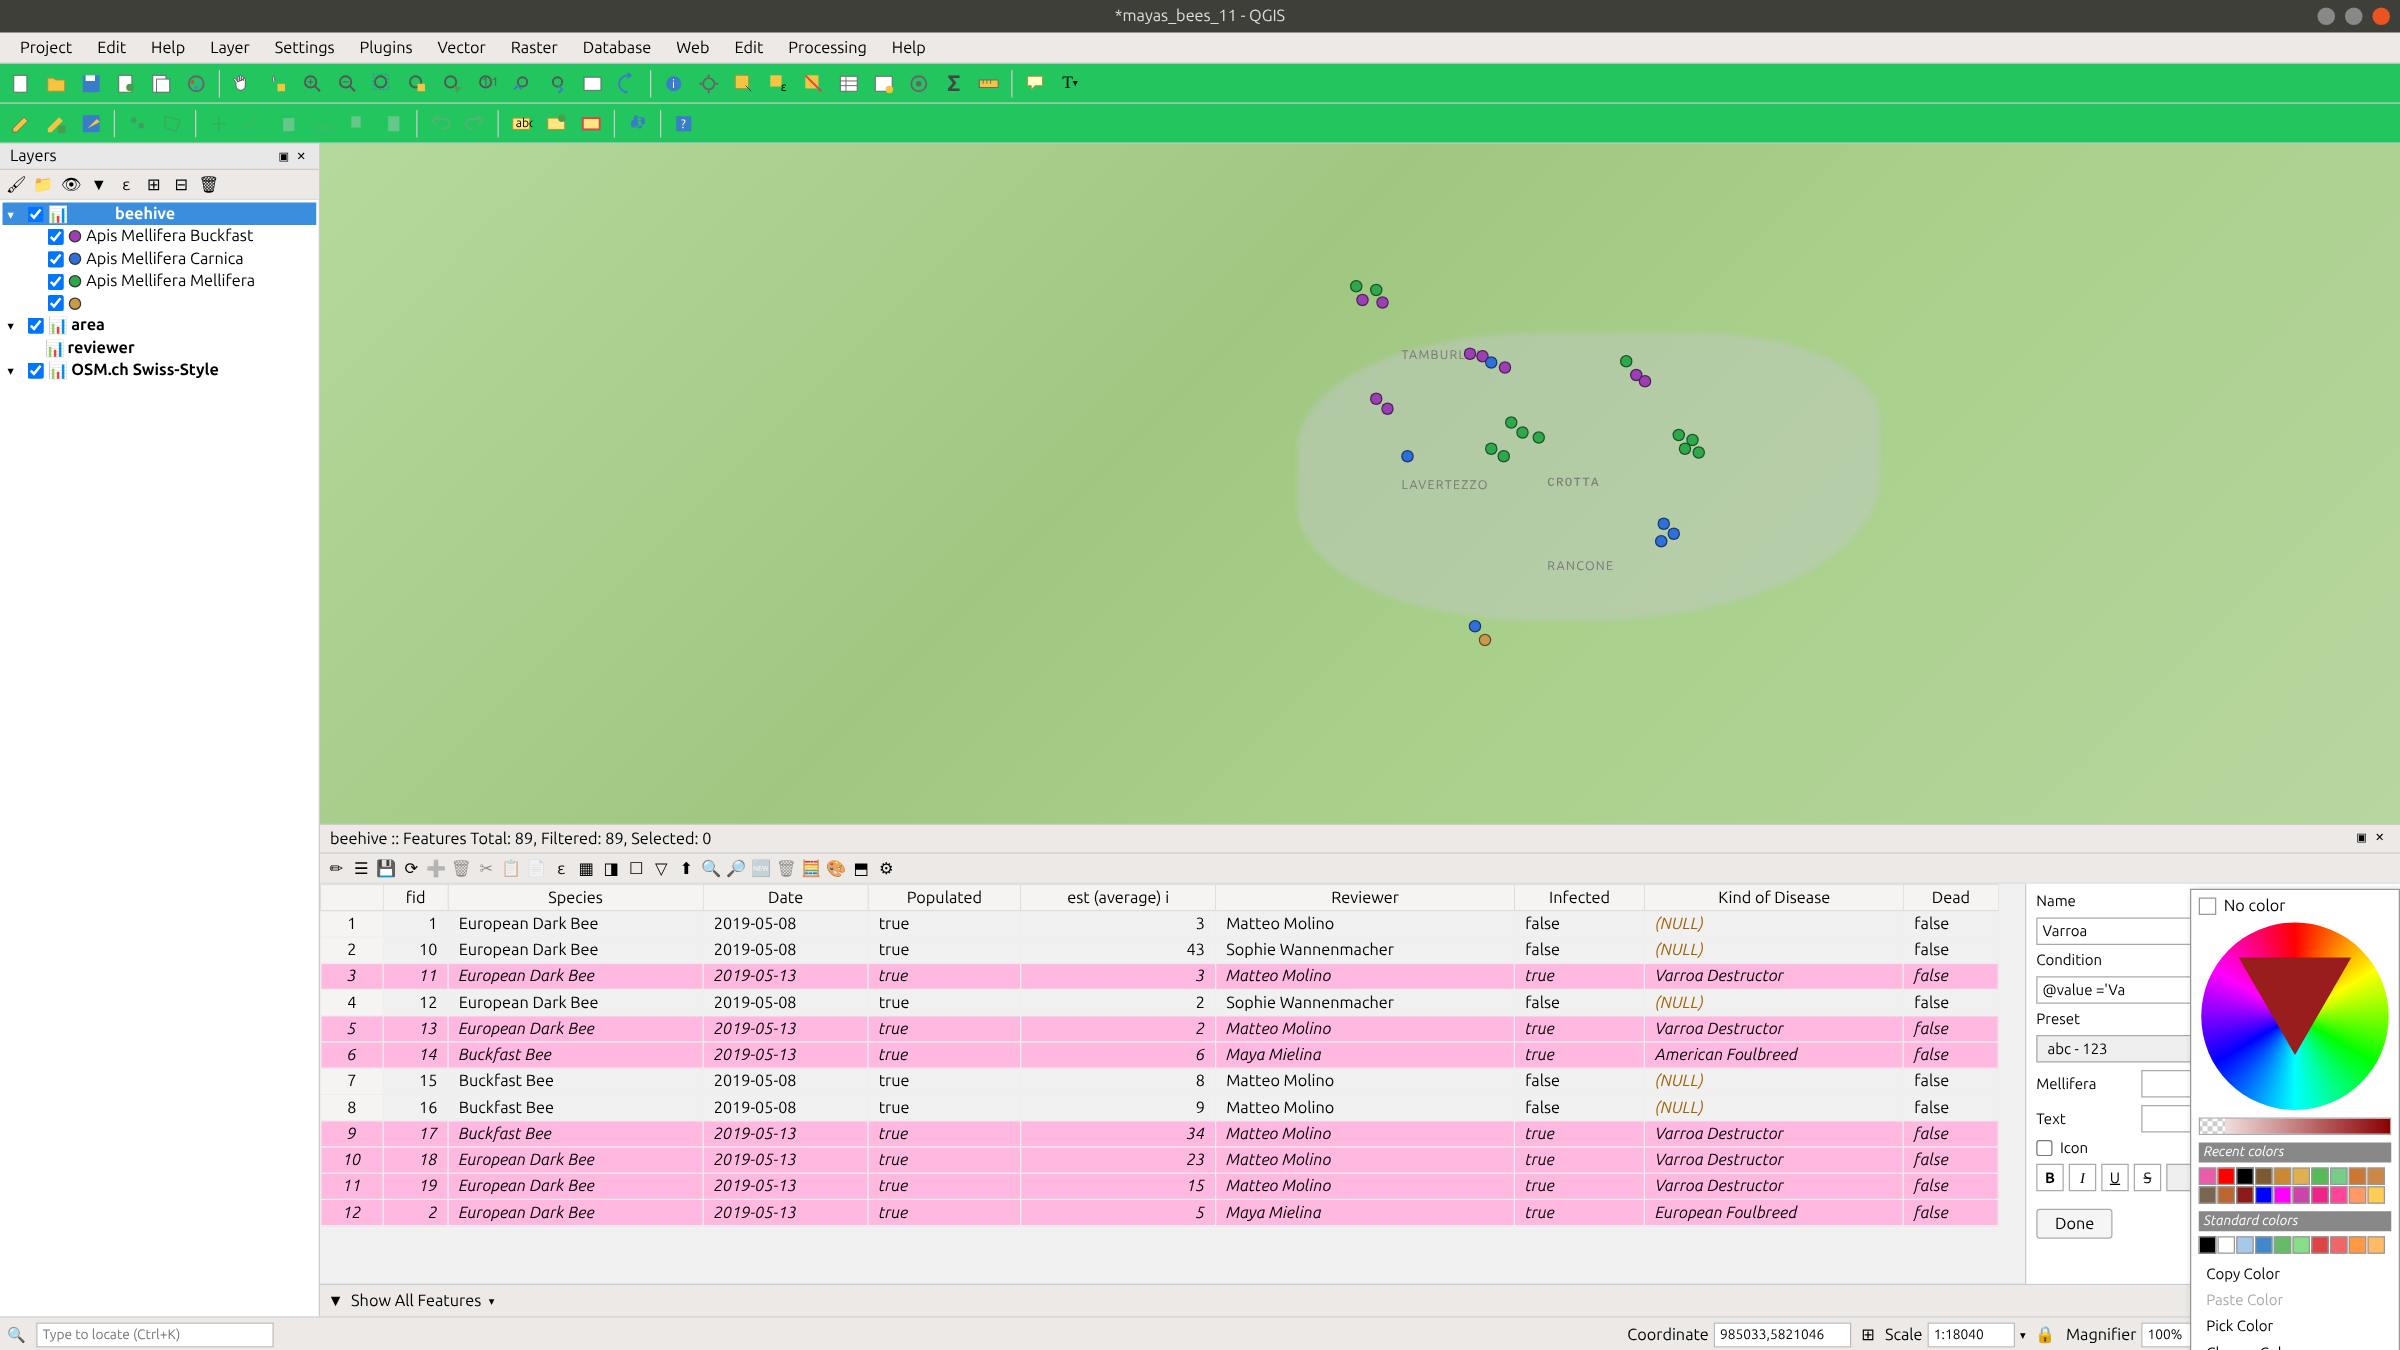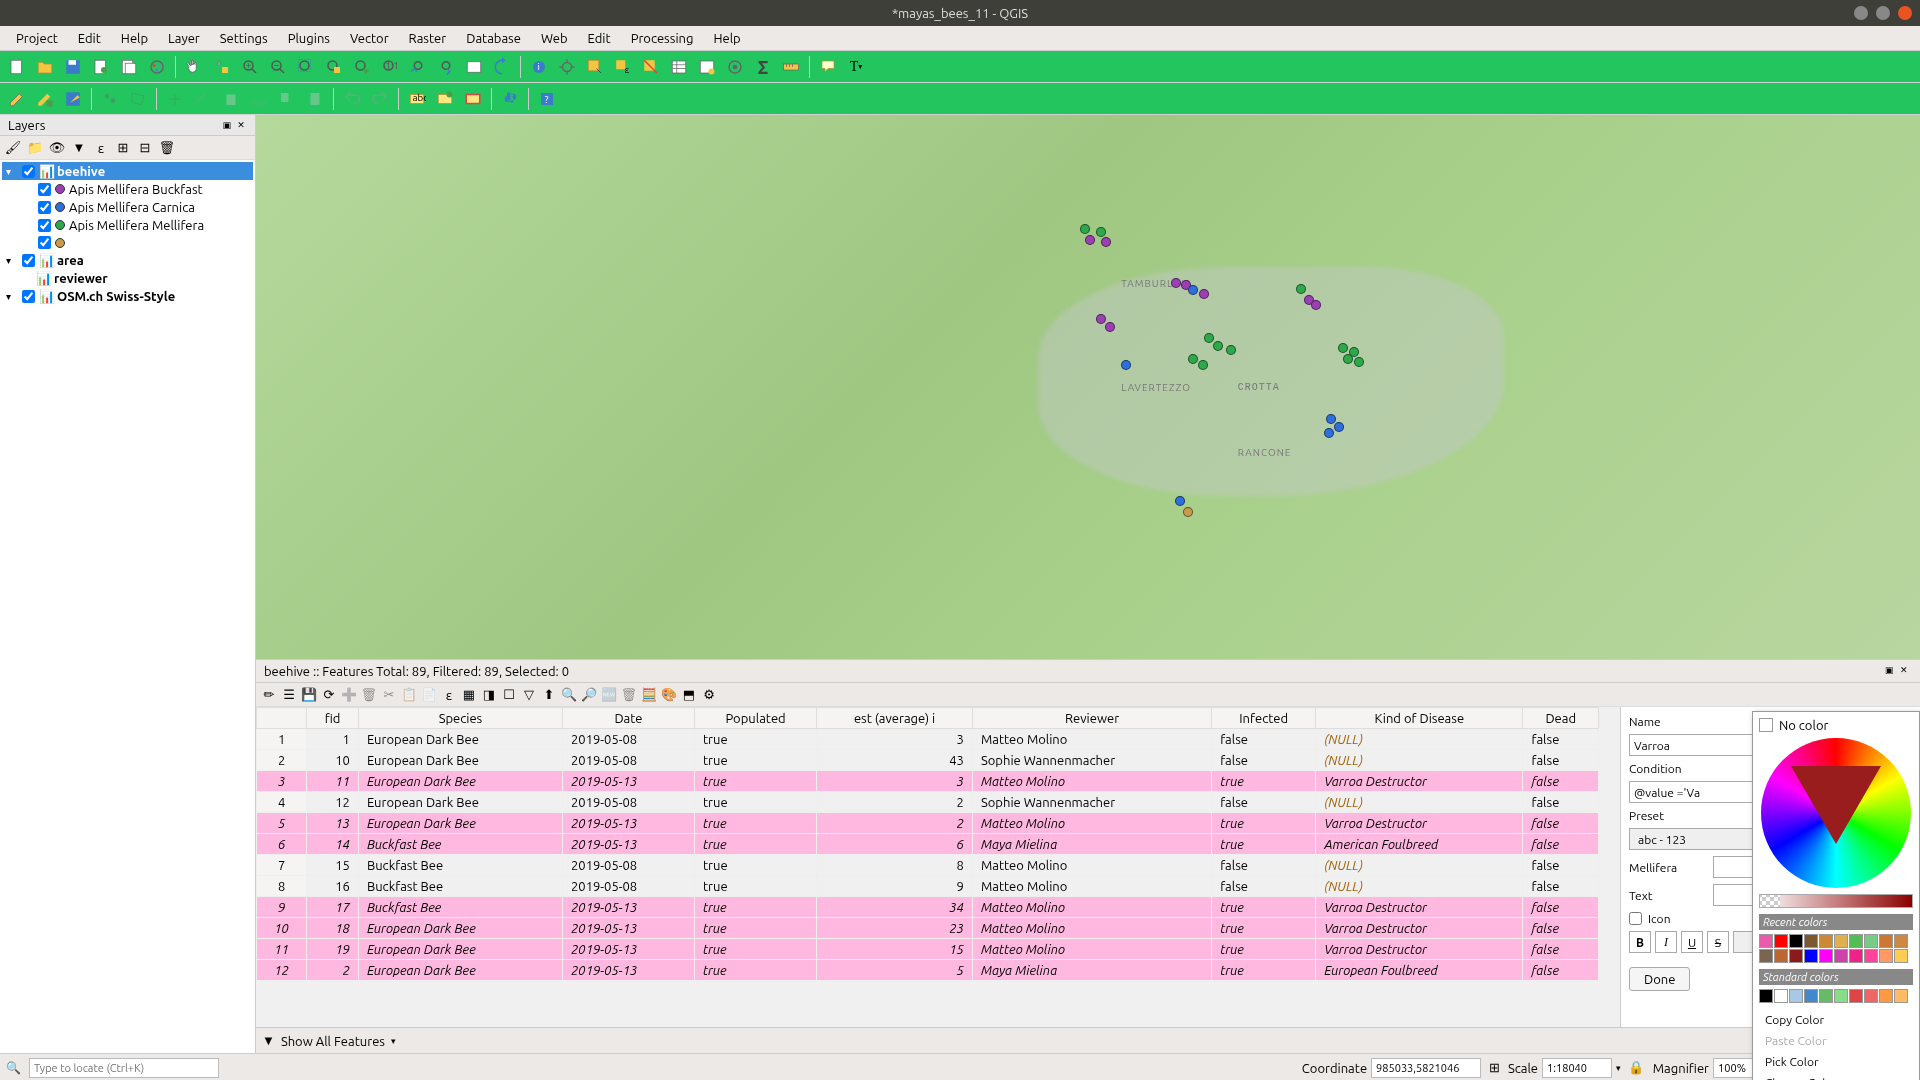--- a/index.html
+++ b/index.html
@@ -30,21 +30,21 @@
 
 .layers-panel { width: 256px; background: #fff; border-right: 1px solid #ccc; display: flex; flex-direction: column; }
 .layers-header { background: #e8e8e8; padding: 3px 8px; font-size: 12px; border-bottom: 1px solid #ccc; display: flex; justify-content: space-between; align-items: center; }
 .layers-header-btns { display: flex; gap: 2px; }
 .layers-header-btns span { width: 12px; height: 12px; display: inline-flex; align-items: center; justify-content: center; font-size: 9px; cursor: pointer; }
 .layers-toolbar { background: #ece9e6; height: 24px; display: flex; align-items: center; padding: 0 4px; gap: 4px; border-bottom: 1px solid #ddd; }
 .layers-toolbar .mini-btn { width: 18px; height: 18px; display: flex; align-items: center; justify-content: center; cursor: pointer; }
 .layer-tree { padding: 2px; overflow-y: auto; }
 .layer-item { display: flex; align-items: center; padding: 2px 4px; gap: 4px; }
 .layer-item.selected { background: #3b8dde; color: #fff; }
-.layer-item.selected .layer-name { font-weight: bold; }
+.layer-item.selected .layer-name { font-weight: bold; margin-left: 35px; }
 .layer-item .expand { width: 12px; cursor: pointer; font-size: 10px; }
 .layer-item input[type=checkbox] { width: 13px; height: 13px; }
 .layer-symbol { width: 14px; height: 14px; display: inline-block; }
 .layer-dot { width: 10px; height: 10px; border-radius: 50%; display: inline-block; border: 1px solid #333; }
 .layer-name { font-size: 13px; }
 .layer-name.bold { font-weight: bold; }
 .indent1 { padding-left: 36px; }
 .indent0-5 { padding-left: 18px; }
 
 

